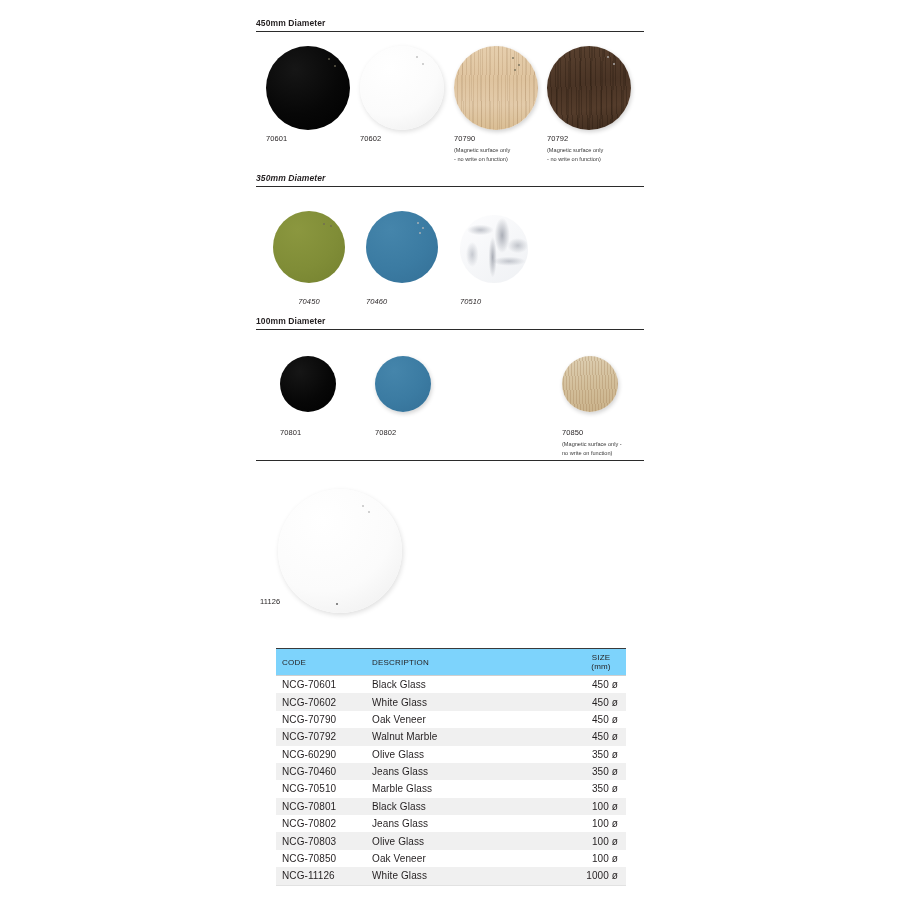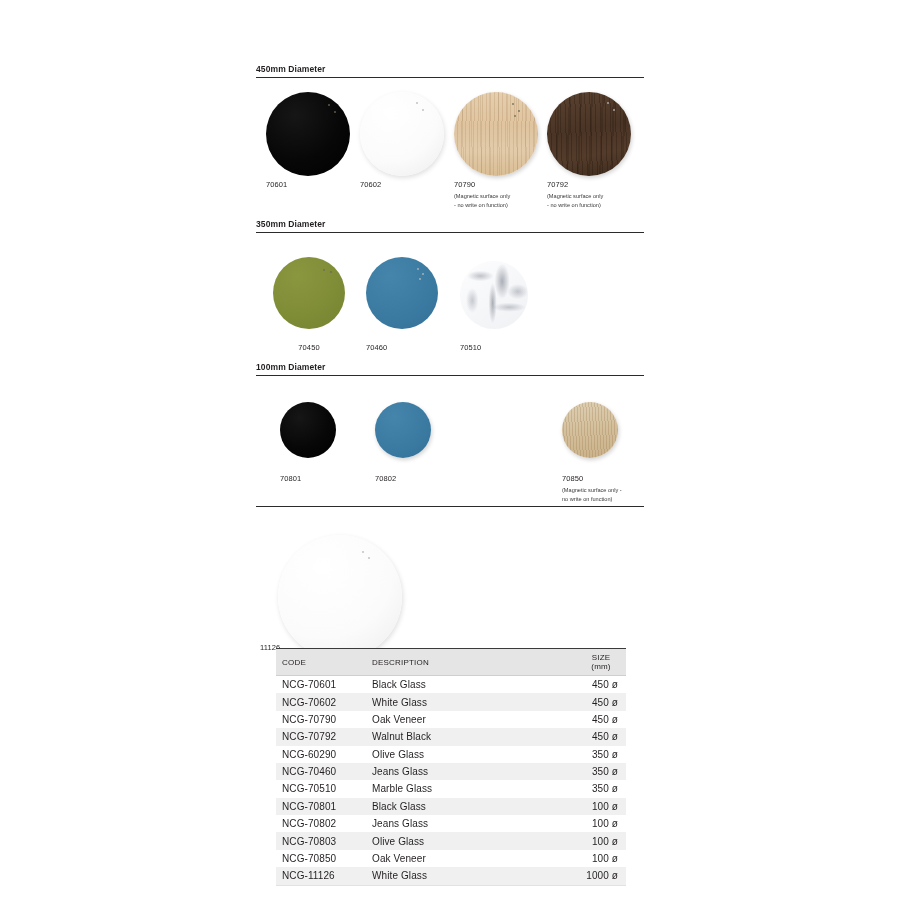--- a/index.html
+++ b/index.html
@@ -22,21 +22,21 @@
     height: 900px;
   }
   .content {
     position: absolute;
     left: 256px;
     top: 18px;
     width: 388px;
   }
 
   
-  .section { position: relative; margin-top: 46px; }
+  .section { position: relative; }
   .sec-head {
     font-size: 8.5px;
     font-weight: bold;
     letter-spacing: 0.1px;
     color: #231f20;
     padding-bottom: 3px;
   }
   .sec-rule {
     width: 100%;
     height: 1px;
@@ -139,21 +139,21 @@
   
   .spec-table {
     position: absolute;
     left: 276px;
     top: 648px;
     width: 350px;
     border-collapse: collapse;
     font-size: 8px;
   }
   .spec-table th {
-    background: #e5e5e5;
+    background: #7dd3fc;
     border-top: 1.4px solid #3a3a3a;
     border-bottom: 1px solid #cfcfcf;
     font-weight: normal;
     font-size: 8px;
     color: #231f20;
     padding: 4px 6px 4px 6px;
     text-align: left;
     letter-spacing: .2px;
   }
   .spec-table th.size-h { text-align: center; padding-right: 8px; }
@@ -214,21 +214,21 @@
             <span class="mag light" style="left:66px;top:17px;"></span>
           </div>
           <div class="code">70792</div>
           <div class="note">(Magnetic surface only</div>
           <div class="note" style="margin-top:0;">- no write on function)</div>
         </div>
 
       </div>
     </div>
 
-    <div class="section" style="position:absolute;left:0;top:155px;width:388px;">
+    <div class="section" style="position:absolute;left:0;top:155px;width:388px;font-style:italic;">
       <div class="sec-head">350mm Diameter</div>
       <div class="sec-rule"></div>
       <div class="swatch-row" style="height:128px;">
 
         <div class="swatch" style="left:17px; top:24px;">
           <div class="disc m-olive" style="width:72px;height:72px;">
             <span class="mag" style="left:50px;top:12px;"></span>
             <span class="mag" style="left:57px;top:14px;"></span>
           </div>
           <div class="code" style="margin-top:14px;text-align:center;">70450</div>
@@ -314,21 +314,21 @@
         <td>White Glass</td>
         <td class="size">450 ø</td>
       </tr>
       <tr>
         <td>NCG-70790</td>
         <td>Oak Veneer</td>
         <td class="size">450 ø</td>
       </tr>
       <tr>
         <td>NCG-70792</td>
-        <td>Walnut Black</td>
+        <td>Walnut Marble</td>
         <td class="size">450 ø</td>
       </tr>
       <tr>
         <td>NCG-60290</td>
         <td>Olive Glass</td>
         <td class="size">350 ø</td>
       </tr>
       <tr>
         <td>NCG-70460</td>
         <td>Jeans Glass</td>

